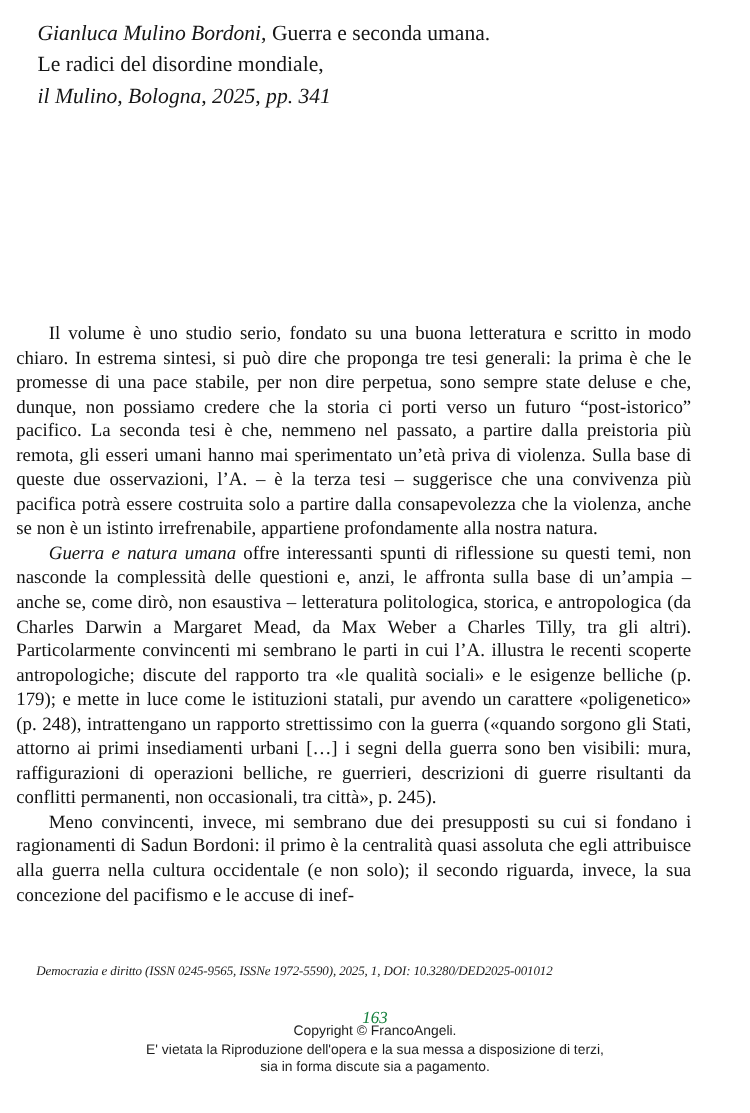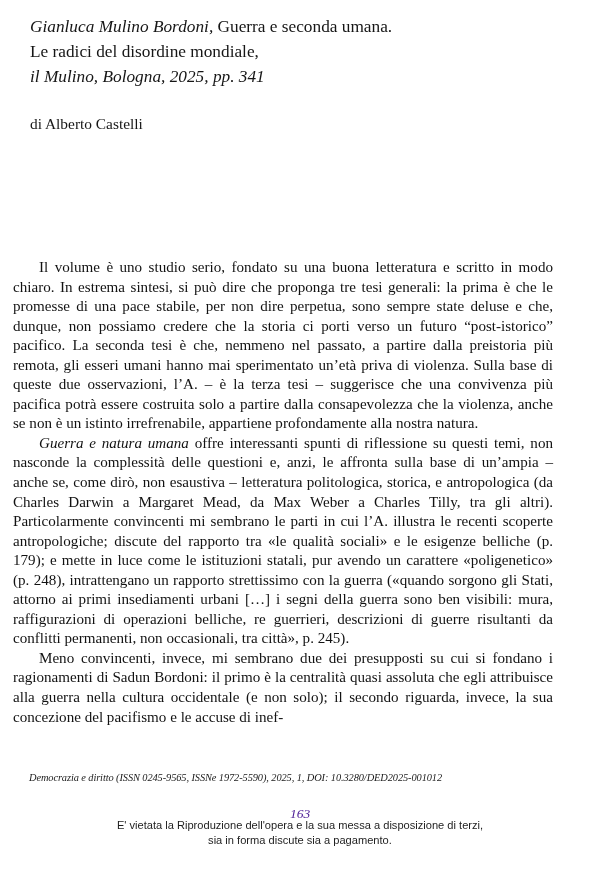--- a/index.html
+++ b/index.html
@@ -77,21 +77,21 @@
   
   .page-number {
     position: absolute;
     left: 0;
     top: 806px;
     width: 600px;
     text-align: center;
     font-size: 13.5px;
     font-style: italic;
     line-height: 16px;
-    color: #4c1d95;
+    color: #15803d;
   }
 
   
   .copyright-block {
     position: absolute;
     left: 0;
     top: 818px;
     width: 600px;
     text-align: center;
     font-family: "Liberation Sans", "DejaVu Sans", sans-serif;
@@ -105,30 +105,30 @@
 <body>
 
 <div class="page">
 
   <div class="header-block">
     <div class="ref-line"><span class="ital">Gianluca Mulino Bordoni,</span><span class="upright"> Guerra e seconda umana.</span></div>
     <div class="ref-line upright">Le radici del disordine mondiale,</div>
     <div class="ref-line ital">il Mulino, Bologna, 2025, pp. 341</div>
   </div>
 
-  <div class="byline">di Alberto Castelli</div>
 
   <div class="body-block">
     <p class="para">Il volume è uno studio serio, fondato su una buona letteratura e scritto in modo chiaro. In estrema sintesi, si può dire che proponga tre tesi generali: la prima è che le promesse di una pace stabile, per non dire perpetua, sono sempre state deluse e che, dunque, non possiamo credere che la storia ci porti verso un futuro “post-istorico” pacifico. La seconda tesi è che, nemmeno nel passato, a partire dalla preistoria più remota, gli esseri umani hanno mai sperimentato un’età priva di violenza. Sulla base di queste due osservazioni, l’A. – è la terza tesi – suggerisce che una convivenza più pacifica potrà essere costruita solo a partire dalla consapevolezza che la violenza, anche se non è un istinto irrefrenabile, appartiene profondamente alla nostra natura.</p>
     <p class="para"><span class="ital">Guerra e natura umana</span><span> offre interessanti spunti di riflessione su questi temi, non nasconde la complessità delle questioni e, anzi, le affronta sulla base di un’ampia – anche se, come dirò, non esaustiva – letteratura politologica, storica, e antropologica (da Charles Darwin a Margaret Mead, da Max Weber a Charles Tilly, tra gli altri). Particolarmente convincenti mi sembrano le parti in cui l’A. illustra le recenti scoperte antropologiche; discute del rapporto tra «le qualità sociali» e le esigenze belliche (p. 179); e mette in luce come le istituzioni statali, pur avendo un carattere «poligenetico» (p. 248), intrattengano un rapporto strettissimo con la guerra («quando sorgono gli Stati, attorno ai primi insediamenti urbani […] i segni della guerra sono ben visibili: mura, raffigurazioni di operazioni belliche, re guerrieri, descrizioni di guerre risultanti da conflitti permanenti, non occasionali, tra città», p. 245).</span></p>
     <p class="para">Meno convincenti, invece, mi sembrano due dei presupposti su cui si fondano i ragionamenti di Sadun Bordoni: il primo è la centralità quasi assoluta che egli attribuisce alla guerra nella cultura occidentale (e non solo); il secondo riguarda, invece, la sua concezione del pacifismo e le accuse di inef-</p>
   </div>
 
   <div class="journal-line">Democrazia e diritto (ISSN 0245-9565, ISSNe 1972-5590), 2025, 1, DOI: 10.3280/DED2025-001012</div>
 
   <div class="page-number">163</div>
 
   <div class="copyright-block">
+    <div>Copyright © FrancoAngeli.</div>
     <div>E' vietata la Riproduzione dell'opera e la sua messa a disposizione di terzi,</div>
     <div>sia in forma discute sia a pagamento.</div>
   </div>
 
 </div>
 
 </body></html>

